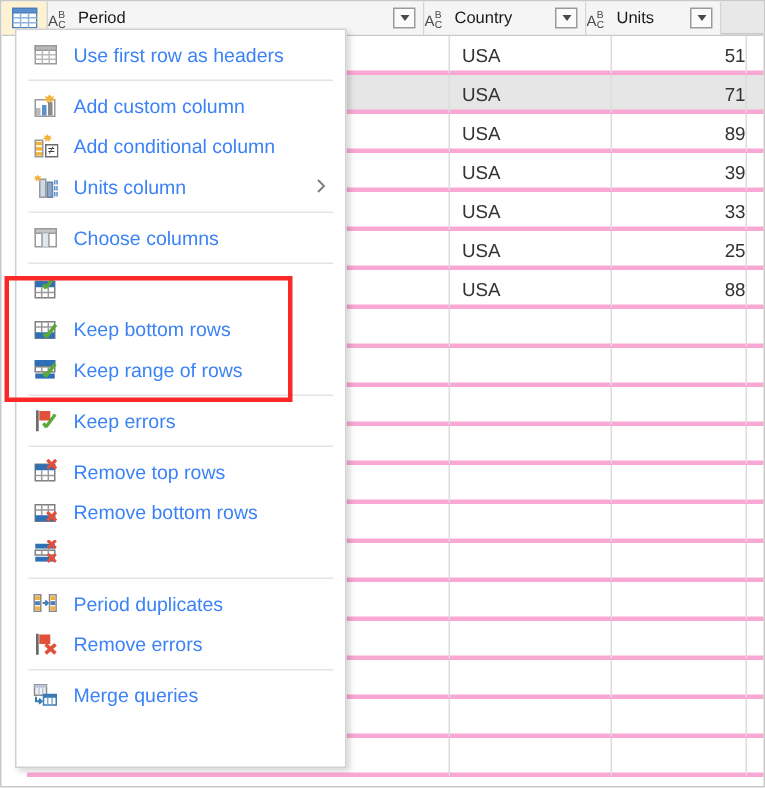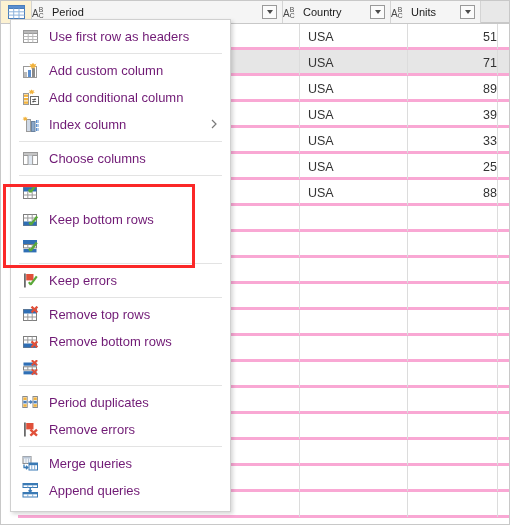--- a/index.html
+++ b/index.html
@@ -34,21 +34,21 @@
 
   
   .menu{
     position:absolute;left:9px;top:18px;width:221px;height:493px;
     background:#ffffff;border:1px solid #d0d0d0;
     box-shadow:2px 2px 4px rgba(0,0,0,0.16);
     box-sizing:border-box;padding:3px 0 3px 0;
   }
   .mi{position:relative;height:27px;display:flex;align-items:center;cursor:default;}
   .mi-icon{position:absolute;left:11px;top:5px;width:17px;height:17px;}
-  .mi-label{margin-left:38px;font-size:13px;color:#701a75;white-space:nowrap;text-align:center;}
+  .mi-label{margin-left:38px;font-size:13px;color:#3b82f6;white-space:nowrap;text-align:center;}
   .mi-arrow{position:absolute;right:13px;top:8px;width:6px;height:10px;}
   .msep{height:1px;background:#e3e3e3;margin:3px 8px 3px 8px;}
 
   .redbox{
     position:absolute;left:2px;top:183px;width:192px;height:84px;
     border:3px solid #fb2828;box-sizing:border-box;pointer-events:none;z-index:40;
   }
 </style>
 </head>
 <body>
@@ -361,21 +361,21 @@
           <path d="M3 0.5 l1.1 1.2 L5.6 1.2 L4.7 2.5 L6 3.4 L4.5 3.6 L4.3 5.1 L3.2 4 L2 5.1 L1.9 3.6 L0.4 3.4 L1.7 2.5 L0.9 1.2 L2.4 1.7 Z" fill="#f2b33d"></path>
           <g fill="#5b8fd0">
             <rect x="14" y="4" width="1" height="3"></rect>
             <rect x="15.5" y="4" width="1" height="3"></rect>
             <rect x="14" y="8" width="1" height="3"></rect>
             <rect x="15.5" y="8" width="1" height="3"></rect>
             <rect x="14" y="12" width="1" height="3"></rect>
             <rect x="15.5" y="12" width="1" height="3"></rect>
           </g>
         </svg>
-        <span class="mi-label">Index column</span>
+        <span class="mi-label">Units column</span>
         <svg class="mi-arrow" viewBox="0 0 6 10">
           <path d="M1 1 L5 5 L1 9" stroke="#7a7a7a" stroke-width="1.2" fill="none"></path>
         </svg>
       </div>
       <div class="msep"></div>
       <div class="mi">
         <svg class="mi-icon" viewBox="0 0 17 17">
           <rect x="1.5" y="2.5" width="14" height="12" fill="#fff" stroke="#9a9a9a"></rect>
           <rect x="1.5" y="2.5" width="14" height="3" fill="#c5c5c5" stroke="#9a9a9a"></rect>
           <rect x="6" y="5.5" width="4.5" height="9" fill="#dfe7f0"></rect>
@@ -411,20 +411,21 @@
       <div class="mi">
         <svg class="mi-icon" viewBox="0 0 17 17">
           <rect x="1.5" y="2.5" width="13" height="3" fill="#2f6fb5" stroke="#2f6fb5"></rect>
           <rect x="1.5" y="6.5" width="13" height="3.4" fill="#fff" stroke="#7f7f7f"></rect>
           <line x1="5.8" y1="6.5" x2="5.8" y2="9.9" stroke="#9a9a9a"></line>
           <line x1="10.2" y1="6.5" x2="10.2" y2="9.9" stroke="#9a9a9a"></line>
           <rect x="1.5" y="11" width="13" height="3.4" fill="#2f6fb5"></rect>
           <path d="M8.6 12.8 L11.6 8.8 L14.8 4.6" stroke="#5aa83a" stroke-width="2.4" fill="none"></path>
           <path d="M6.9 10.4 L8.9 13" stroke="#5aa83a" stroke-width="2.4" fill="none"></path>
         </svg>
+        <span class="mi-label">Keep range of rows</span>
       </div>
       <div class="msep"></div>
       <div class="mi">
         <svg class="mi-icon" viewBox="0 0 17 17">
           <rect x="2" y="1.5" width="1.8" height="14" fill="#6b6b6b"></rect>
           <path d="M4.2 2 L11.5 2 L11.5 8.4 L4.2 8.4 Z" fill="#e0503a"></path>
           <path d="M8.6 12.6 L11.6 8.6 L14.8 4.4" stroke="#5aa83a" stroke-width="2.2" fill="none"></path>
           <path d="M6.9 10.2 L8.9 12.8" stroke="#5aa83a" stroke-width="2.2" fill="none"></path>
         </svg>
         <span class="mi-label">Keep errors</span>
@@ -494,30 +495,16 @@
           <line x1="4" y1="3.5" x2="4" y2="8.5" stroke="#b9c6d6"></line>
           <line x1="6.5" y1="3.5" x2="6.5" y2="8.5" stroke="#b9c6d6"></line>
           <rect x="7" y="8" width="8.5" height="7" fill="#fff" stroke="#3a7ab5"></rect>
           <rect x="7" y="8" width="8.5" height="2.2" fill="#3a7ab5"></rect>
           <line x1="9.8" y1="10.2" x2="9.8" y2="15" stroke="#7fa9d4"></line>
           <line x1="12.7" y1="10.2" x2="12.7" y2="15" stroke="#7fa9d4"></line>
           <path d="M2 9.5 L2 12.5 L5.5 12.5 M4 10.8 L5.8 12.5 L4 14.2" stroke="#3a7ab5" stroke-width="1.3" fill="none"></path>
         </svg>
         <span class="mi-label">Merge queries</span>
       </div>
-      <div class="mi">
-        <svg class="mi-icon" viewBox="0 0 17 17">
-          <rect x="1" y="1.5" width="14.5" height="4" fill="#fff" stroke="#3a7ab5"></rect>
-          <rect x="1" y="1.5" width="14.5" height="1.8" fill="#3a7ab5"></rect>
-          <line x1="5.8" y1="3.3" x2="5.8" y2="5.5" stroke="#7fa9d4"></line>
-          <line x1="10.7" y1="3.3" x2="10.7" y2="5.5" stroke="#7fa9d4"></line>
-          <rect x="1" y="10.5" width="14.5" height="4.5" fill="#fff" stroke="#3a7ab5"></rect>
-          <rect x="1" y="10.5" width="14.5" height="1.8" fill="#3a7ab5"></rect>
-          <line x1="5.8" y1="12.3" x2="5.8" y2="15" stroke="#7fa9d4"></line>
-          <line x1="10.7" y1="12.3" x2="10.7" y2="15" stroke="#7fa9d4"></line>
-          <path d="M8.2 6 L8.2 9.4 M6.6 8.2 L8.2 9.9 L9.8 8.2" stroke="#3a7ab5" stroke-width="1.5" fill="none"></path>
-        </svg>
-        <span class="mi-label">Append queries</span>
-      </div>
     </div>
   <div class="redbox"></div>
 
 </div>
 
 </body></html>

